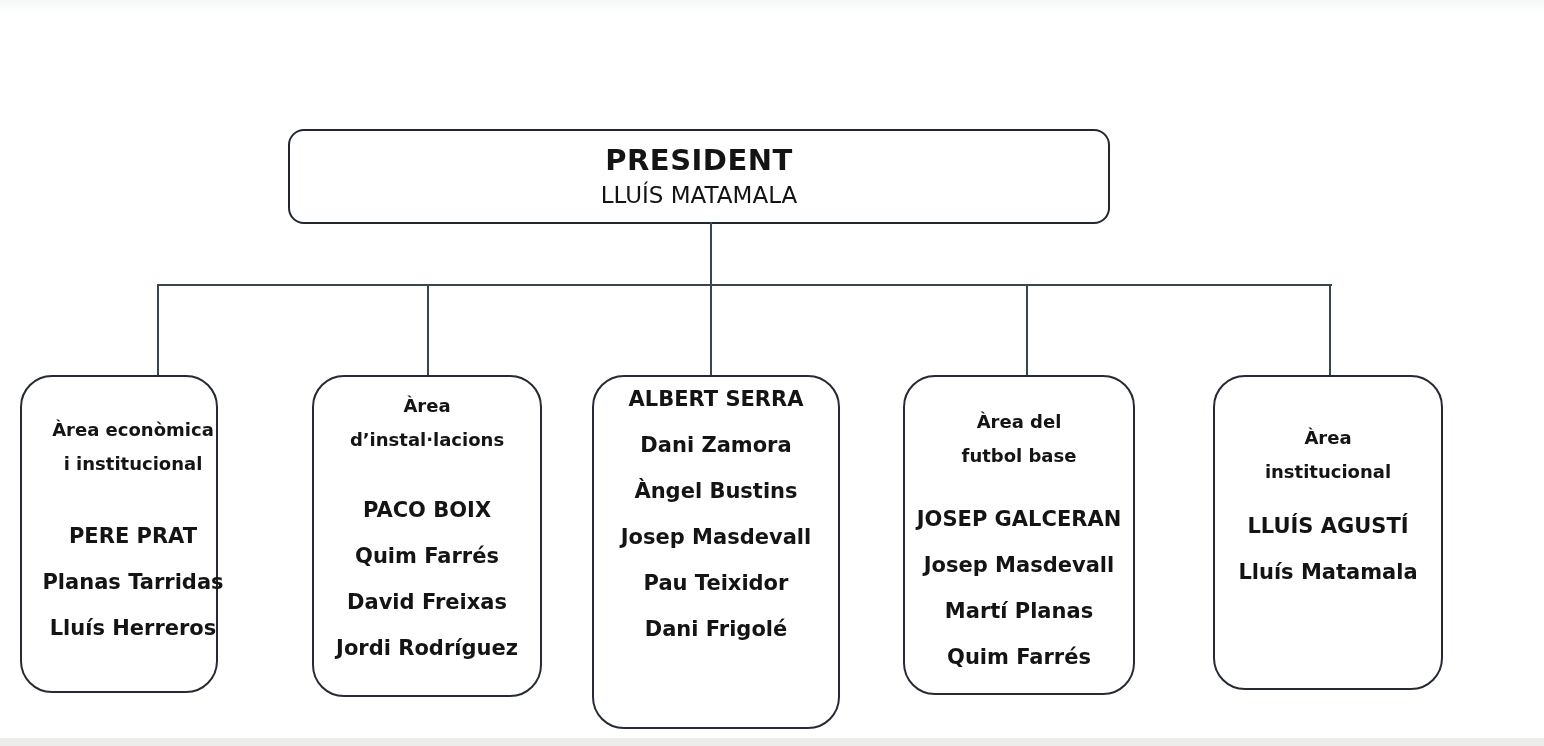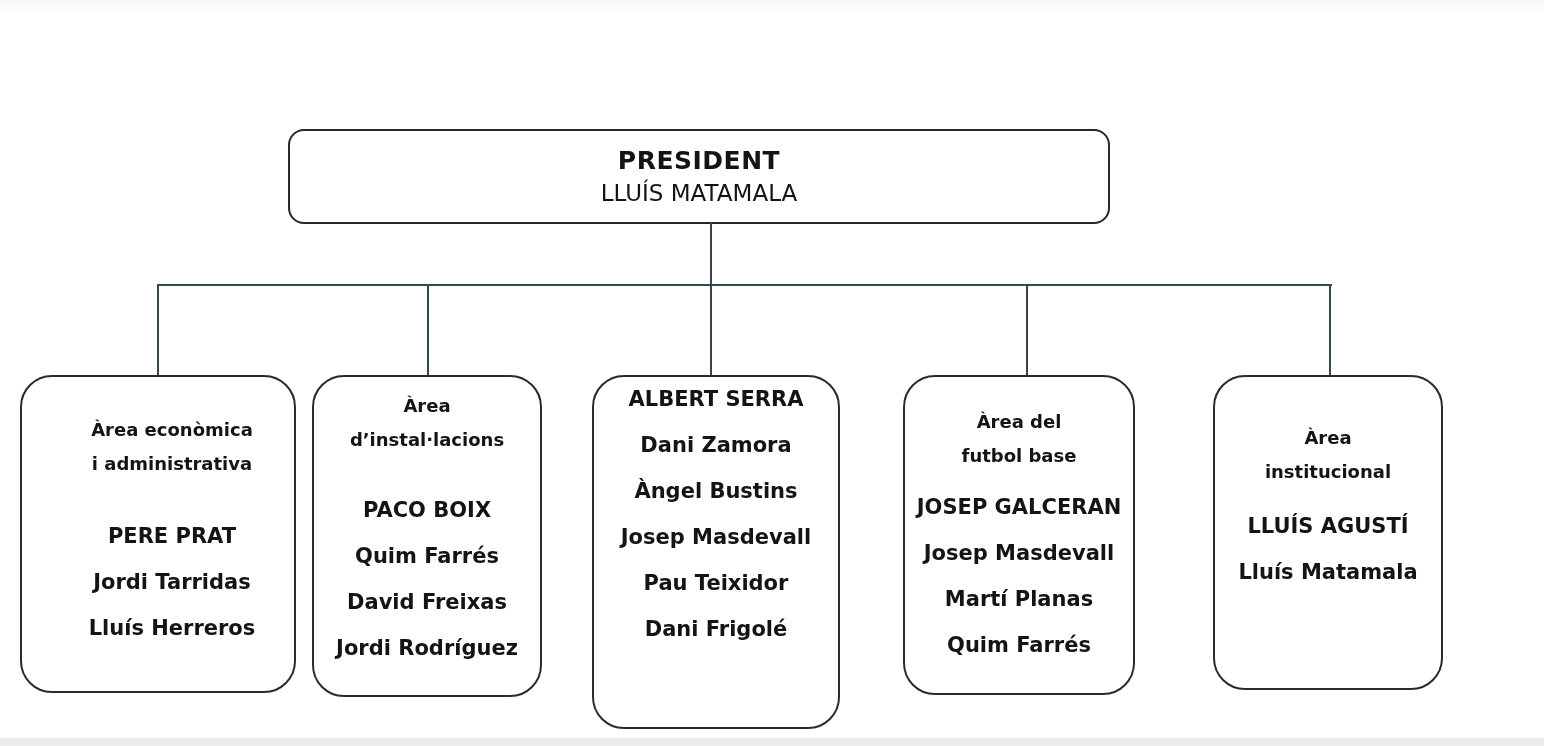--- a/index.html
+++ b/index.html
@@ -27,21 +27,21 @@
     border: 2px solid #23282f;
     border-radius: 16px;
     background: #ffffff;
     display: flex;
     flex-direction: column;
     align-items: center;
     justify-content: center;
     gap: 6px;
   }
   .president-title {
-    font-size: 25px;
+    font-size: 29px;
     font-weight: bold;
     letter-spacing: 0.5px;
     line-height: 1.1;
   }
   .president-name {
     font-size: 23px;
     line-height: 1.1;
   }
 
   
@@ -64,21 +64,21 @@
     top: 375px;
     border: 2px solid #262b33;
     border-radius: 32px;
     background: #ffffff;
     display: flex;
     flex-direction: column;
     align-items: center;
     box-sizing: border-box;
     text-align: center;
   }
-  .b1 { left: 20px;   width: 276px; height: 318px; padding-left: 28px; }
+  .b1 { left: 20px;   width: 198px; height: 318px; padding-left: 28px; }
   .b2 { left: 312px;  width: 230px; height: 322px; }
   .b3 { left: 592px;  width: 248px; height: 354px; }
   .b4 { left: 903px;  width: 232px; height: 320px; }
   .b5 { left: 1213px; width: 230px; height: 315px; }
 
   .area-title {
     font-size: 18px;
     font-weight: bold;
     line-height: 34px;
     display: flex;
@@ -92,21 +92,21 @@
 
   .members {
     display: flex;
     flex-direction: column;
     gap: 19px;
     font-weight: bold;
   }
   .b1 .members { margin-top: 42px; justify-content: flex-end; }
   .b2 .members { margin-top: 40px; }
   .b3 .members { margin-top: 9px;  }
-  .b4 .members { margin-top: 21px; }
+  .b4 .members { margin-top: 33px; }
   .b5 .members { margin-top: 24px; }
 
   .member {
     font-size: 21px;
     line-height: 27px;
     white-space: nowrap;
   }
 
   
   .scan-strip-bottom {
@@ -142,25 +142,25 @@
   <div class="line h-line"></div>
   <div class="line drop drop-1"></div>
   <div class="line drop drop-2"></div>
   <div class="line drop drop-3"></div>
   <div class="line drop drop-4"></div>
   <div class="line drop drop-5"></div>
 
   <div class="area-box b1">
     <div class="area-title">
       <span>Àrea econòmica</span>
-      <span>i administrativa</span>
+      <span>i institucional</span>
     </div>
     <div class="members">
       <div class="member">PERE PRAT</div>
-      <div class="member">Jordi Tarridas</div>
+      <div class="member">Planas Tarridas</div>
       <div class="member">Lluís Herreros</div>
     </div>
   </div>
 
   <div class="area-box b2">
     <div class="area-title">
       <span>Àrea</span>
       <span>d’instal·lacions</span>
     </div>
     <div class="members">

